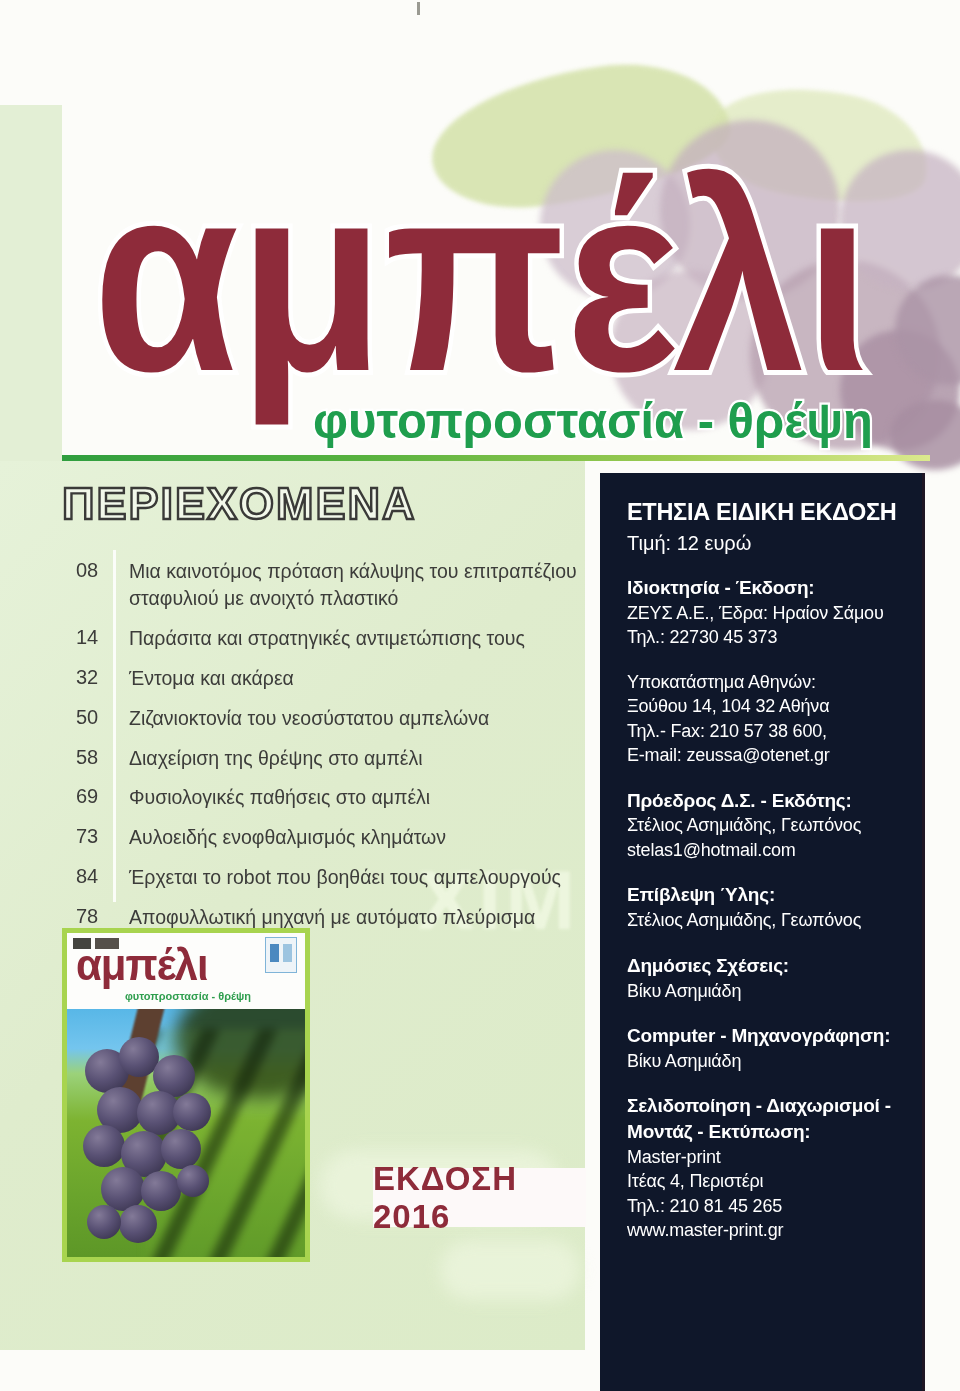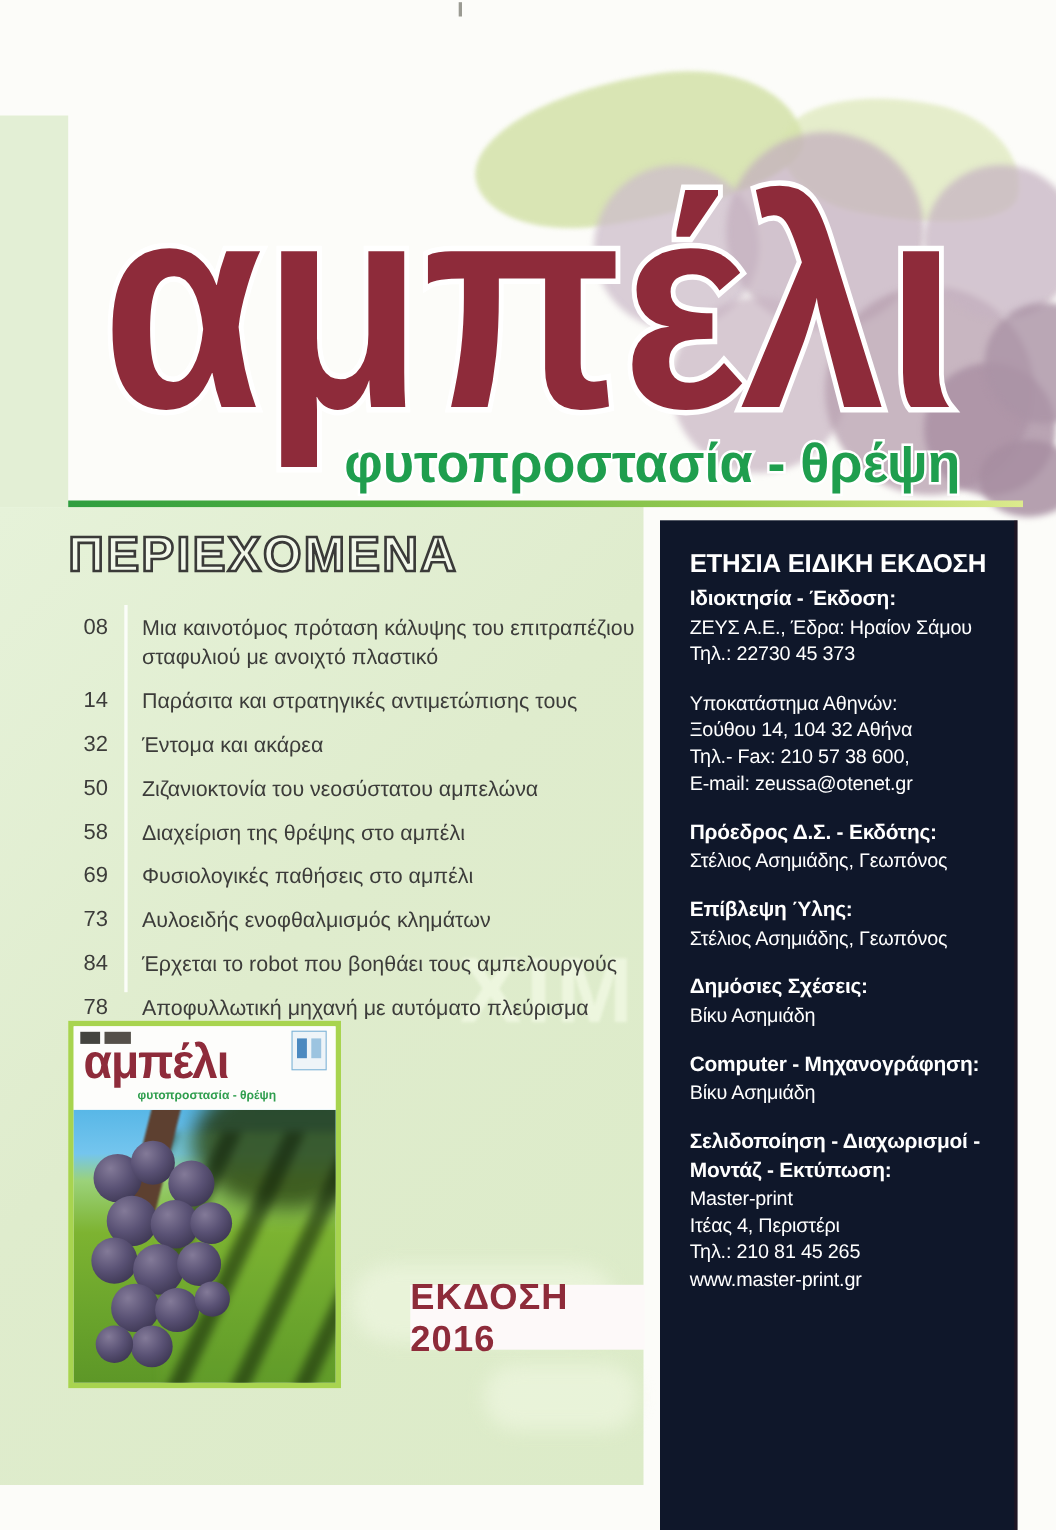--- a/index.html
+++ b/index.html
@@ -188,38 +188,40 @@
       <div class="g" style="left:52px;top:196px;width:38px;height:38px;"></div>
       <div class="g" style="left:20px;top:196px;width:34px;height:34px;"></div>
       <div class="g" style="left:110px;top:156px;width:32px;height:32px;"></div>
     </div>
   </div>
 
   <div class="badge">ΕΚΔΟΣΗ 2016</div>
 
   <aside class="panel">
     <div class="p-head">ΕΤΗΣΙΑ ΕΙΔΙΚΗ ΕΚΔΟΣΗ</div>
+    <div class="p-price">Τιμή: 12 ευρώ</div>
 
     <section class="p-sec">
       <div class="sec-label">Ιδιοκτησία - Έκδοση:</div>
       <div class="sec-line">ΖΕΥΣ Α.Ε., Έδρα: Ηραίον Σάμου</div>
       <div class="sec-line">Τηλ.: 22730 45 373</div>
     </section>
 
     <section class="p-sec">
 
       <div class="sec-line">Υποκατάστημα Αθηνών:</div>
       <div class="sec-line">Ξούθου 14, 104 32 Αθήνα</div>
       <div class="sec-line">Τηλ.- Fax: 210 57 38 600,</div>
       <div class="sec-line">E-mail: zeussa@otenet.gr</div>
     </section>
 
     <section class="p-sec">
       <div class="sec-label">Πρόεδρος Δ.Σ. - Εκδότης:</div>
       <div class="sec-line">Στέλιος Ασημιάδης, Γεωπόνος</div>
+      <div class="sec-line">stelas1@hotmail.com</div>
     </section>
 
     <section class="p-sec">
       <div class="sec-label">Επίβλεψη Ύλης:</div>
       <div class="sec-line">Στέλιος Ασημιάδης, Γεωπόνος</div>
     </section>
 
     <section class="p-sec">
       <div class="sec-label">Δημόσιες Σχέσεις:</div>
       <div class="sec-line">Βίκυ Ασημιάδη</div>

